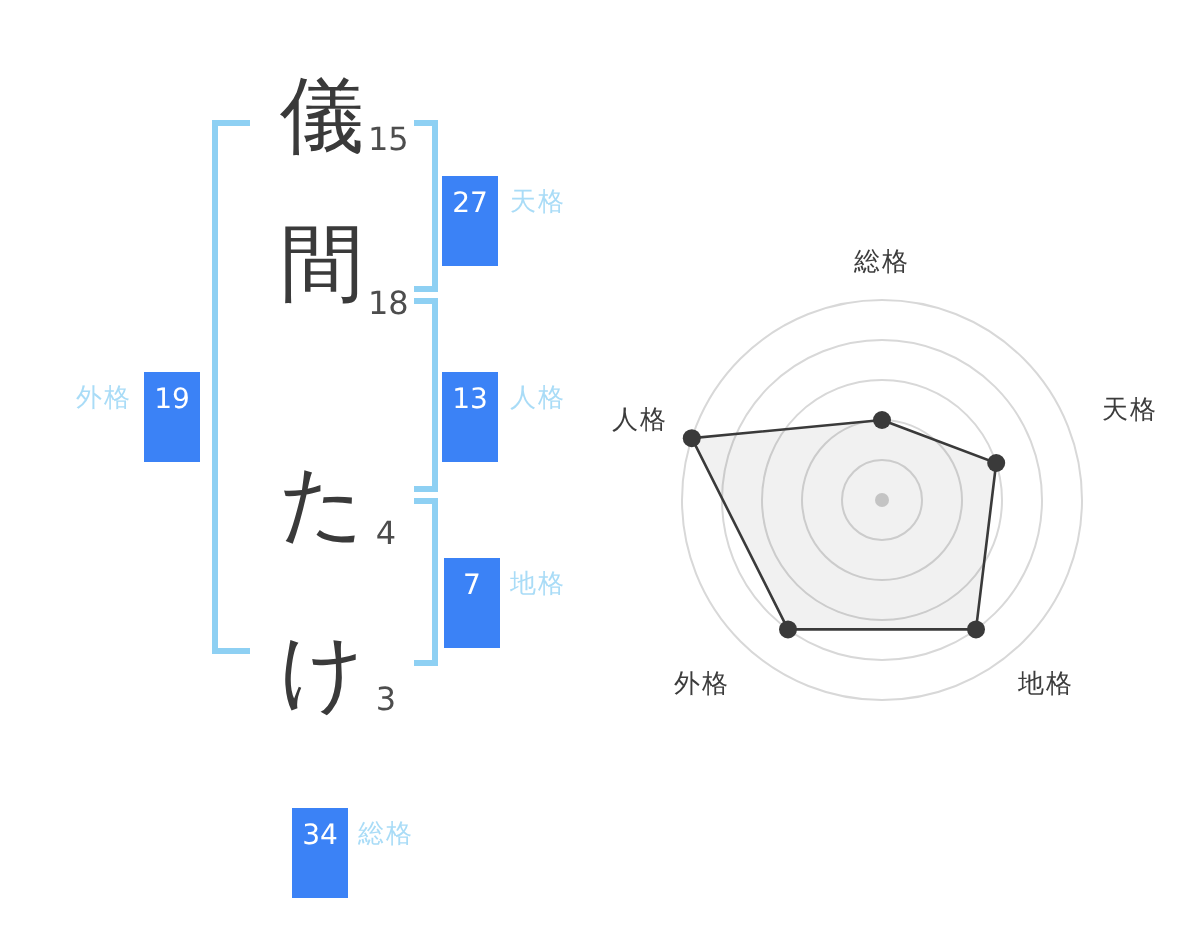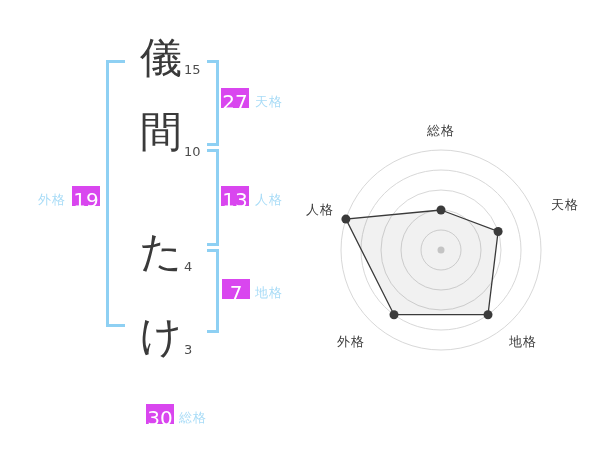--- a/index.html
+++ b/index.html
@@ -9,36 +9,36 @@
   }
   
   .nchar{
     position:absolute;left:138px;width:46px;height:44px;line-height:44px;
     text-align:center;font-size:42px;color:#3a3a3a;
   }
   .nchar0{top:36px}.nchar1{top:110px}.nchar2{top:230px}.nchar3{top:314px}
   
   .strokes{
     position:absolute;left:184px;width:18px;height:16px;line-height:16px;
-    text-align:left;font-size:13px;color:#4d4d4d;
+    text-align:center;font-size:16px;color:#4d4d4d;
   }
   .strokes0{top:62px}.strokes1{top:144px}.strokes2{top:259px}.strokes3{top:342px}
   
   .bracket{position:absolute;border:0 solid #8ed0f3;}
   .bracket-left{left:106px;top:60px;width:16px;height:261px;
     border-left-width:3px;border-top-width:3px;border-bottom-width:3px;}
   .bracket-right{left:207px;width:9px;
     border-right-width:3px;border-top-width:3px;border-bottom-width:3px;}
   .bracket-tenkaku{top:60px;height:80px}
   .bracket-jinkaku{top:149px;height:91px}
   .bracket-chikaku{top:249px;height:78px}
   
   .badge{
-    position:absolute;width:28px;height:20px;background:#d946ef;color:#fff;
-    font-size:20px;line-height:28px;text-align:center;
+    position:absolute;width:28px;height:45px;background:#3b82f6;color:#fff;
+    font-size:14px;line-height:28px;text-align:center;
   }
   .badge-tenkaku{left:221px;top:88px}
   .badge-jinkaku{left:221px;top:186px}
   .badge-chikaku{left:222px;top:279px}
   .badge-gaikaku{left:72px;top:186px}
   .badge-soukaku{left:146px;top:404px}
   
   .kaku-label{
     position:absolute;height:16px;line-height:16px;font-size:13px;
     color:#a9dcf7;letter-spacing:1px;white-space:nowrap;
@@ -61,34 +61,34 @@
 <body>
 
 <div class="app">
 
   <div class="nchar nchar0">儀</div>
   <div class="nchar nchar1">間</div>
   <div class="nchar nchar2">た</div>
   <div class="nchar nchar3">け</div>
 
   <div class="strokes strokes0">15</div>
-  <div class="strokes strokes1">10</div>
+  <div class="strokes strokes1">18</div>
   <div class="strokes strokes2">4</div>
   <div class="strokes strokes3">3</div>
 
   <div class="bracket bracket-left"></div>
   <div class="bracket bracket-right bracket-tenkaku"></div>
   <div class="bracket bracket-right bracket-jinkaku"></div>
   <div class="bracket bracket-right bracket-chikaku"></div>
 
   <div class="badge badge-tenkaku">27</div>
   <div class="badge badge-jinkaku">13</div>
   <div class="badge badge-chikaku">7</div>
   <div class="badge badge-gaikaku">19</div>
-  <div class="badge badge-soukaku">30</div>
+  <div class="badge badge-soukaku">34</div>
 
   <div class="kaku-label kaku-label-tenkaku">天格</div>
   <div class="kaku-label kaku-label-jinkaku">人格</div>
   <div class="kaku-label kaku-label-chikaku">地格</div>
   <div class="kaku-label kaku-label-gaikaku">外格</div>
   <div class="kaku-label kaku-label-soukaku">総格</div>
 
   <svg id="radar" class="radar" viewBox="0 0 300 300">
       <circle cx="150" cy="150" r="20.0" class="ring"></circle>
       <circle cx="150" cy="150" r="40.0" class="ring"></circle>

